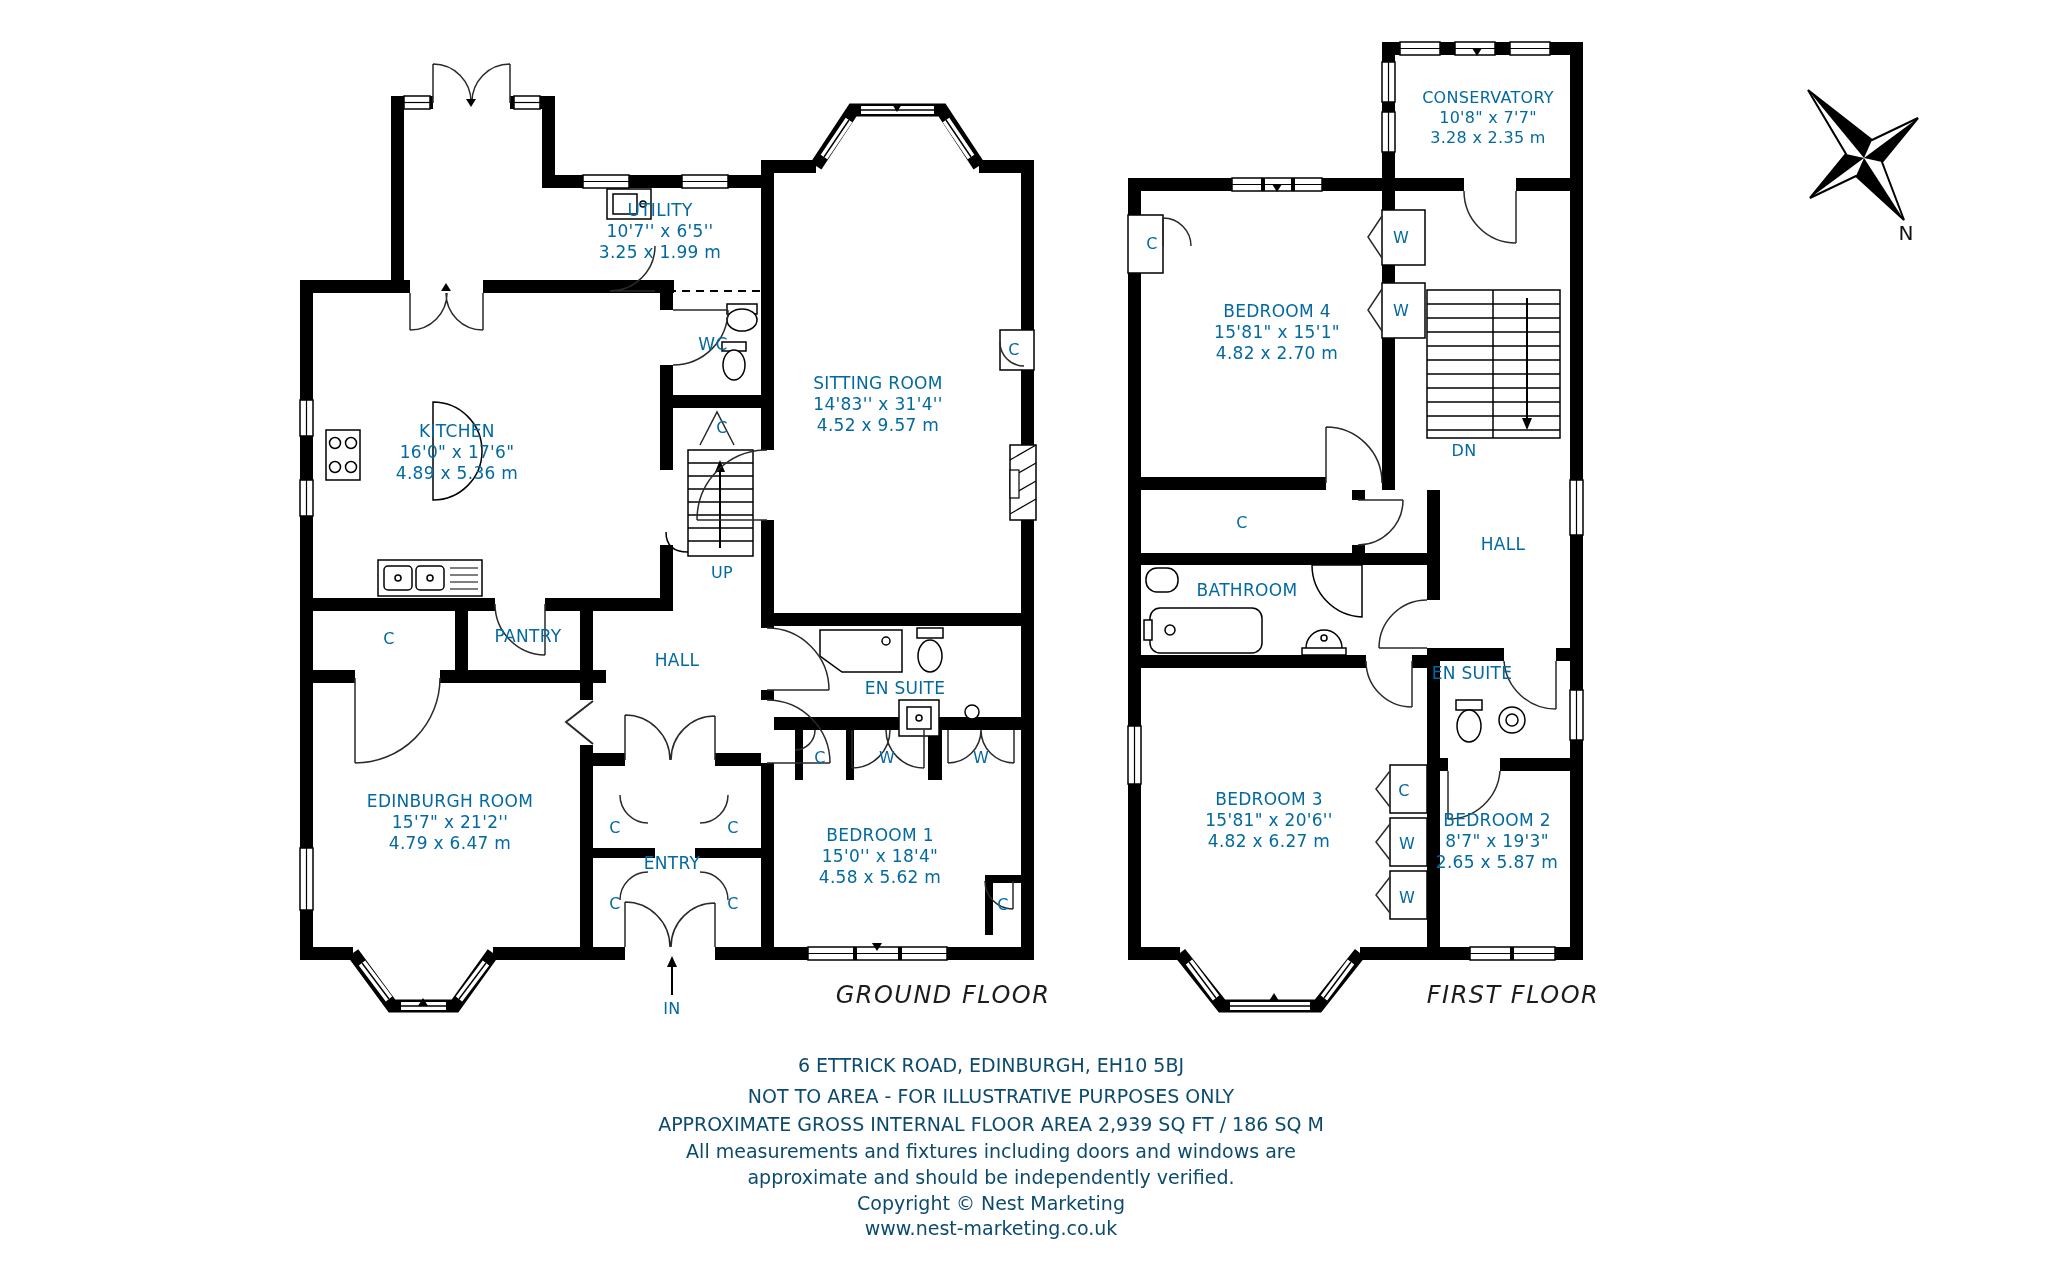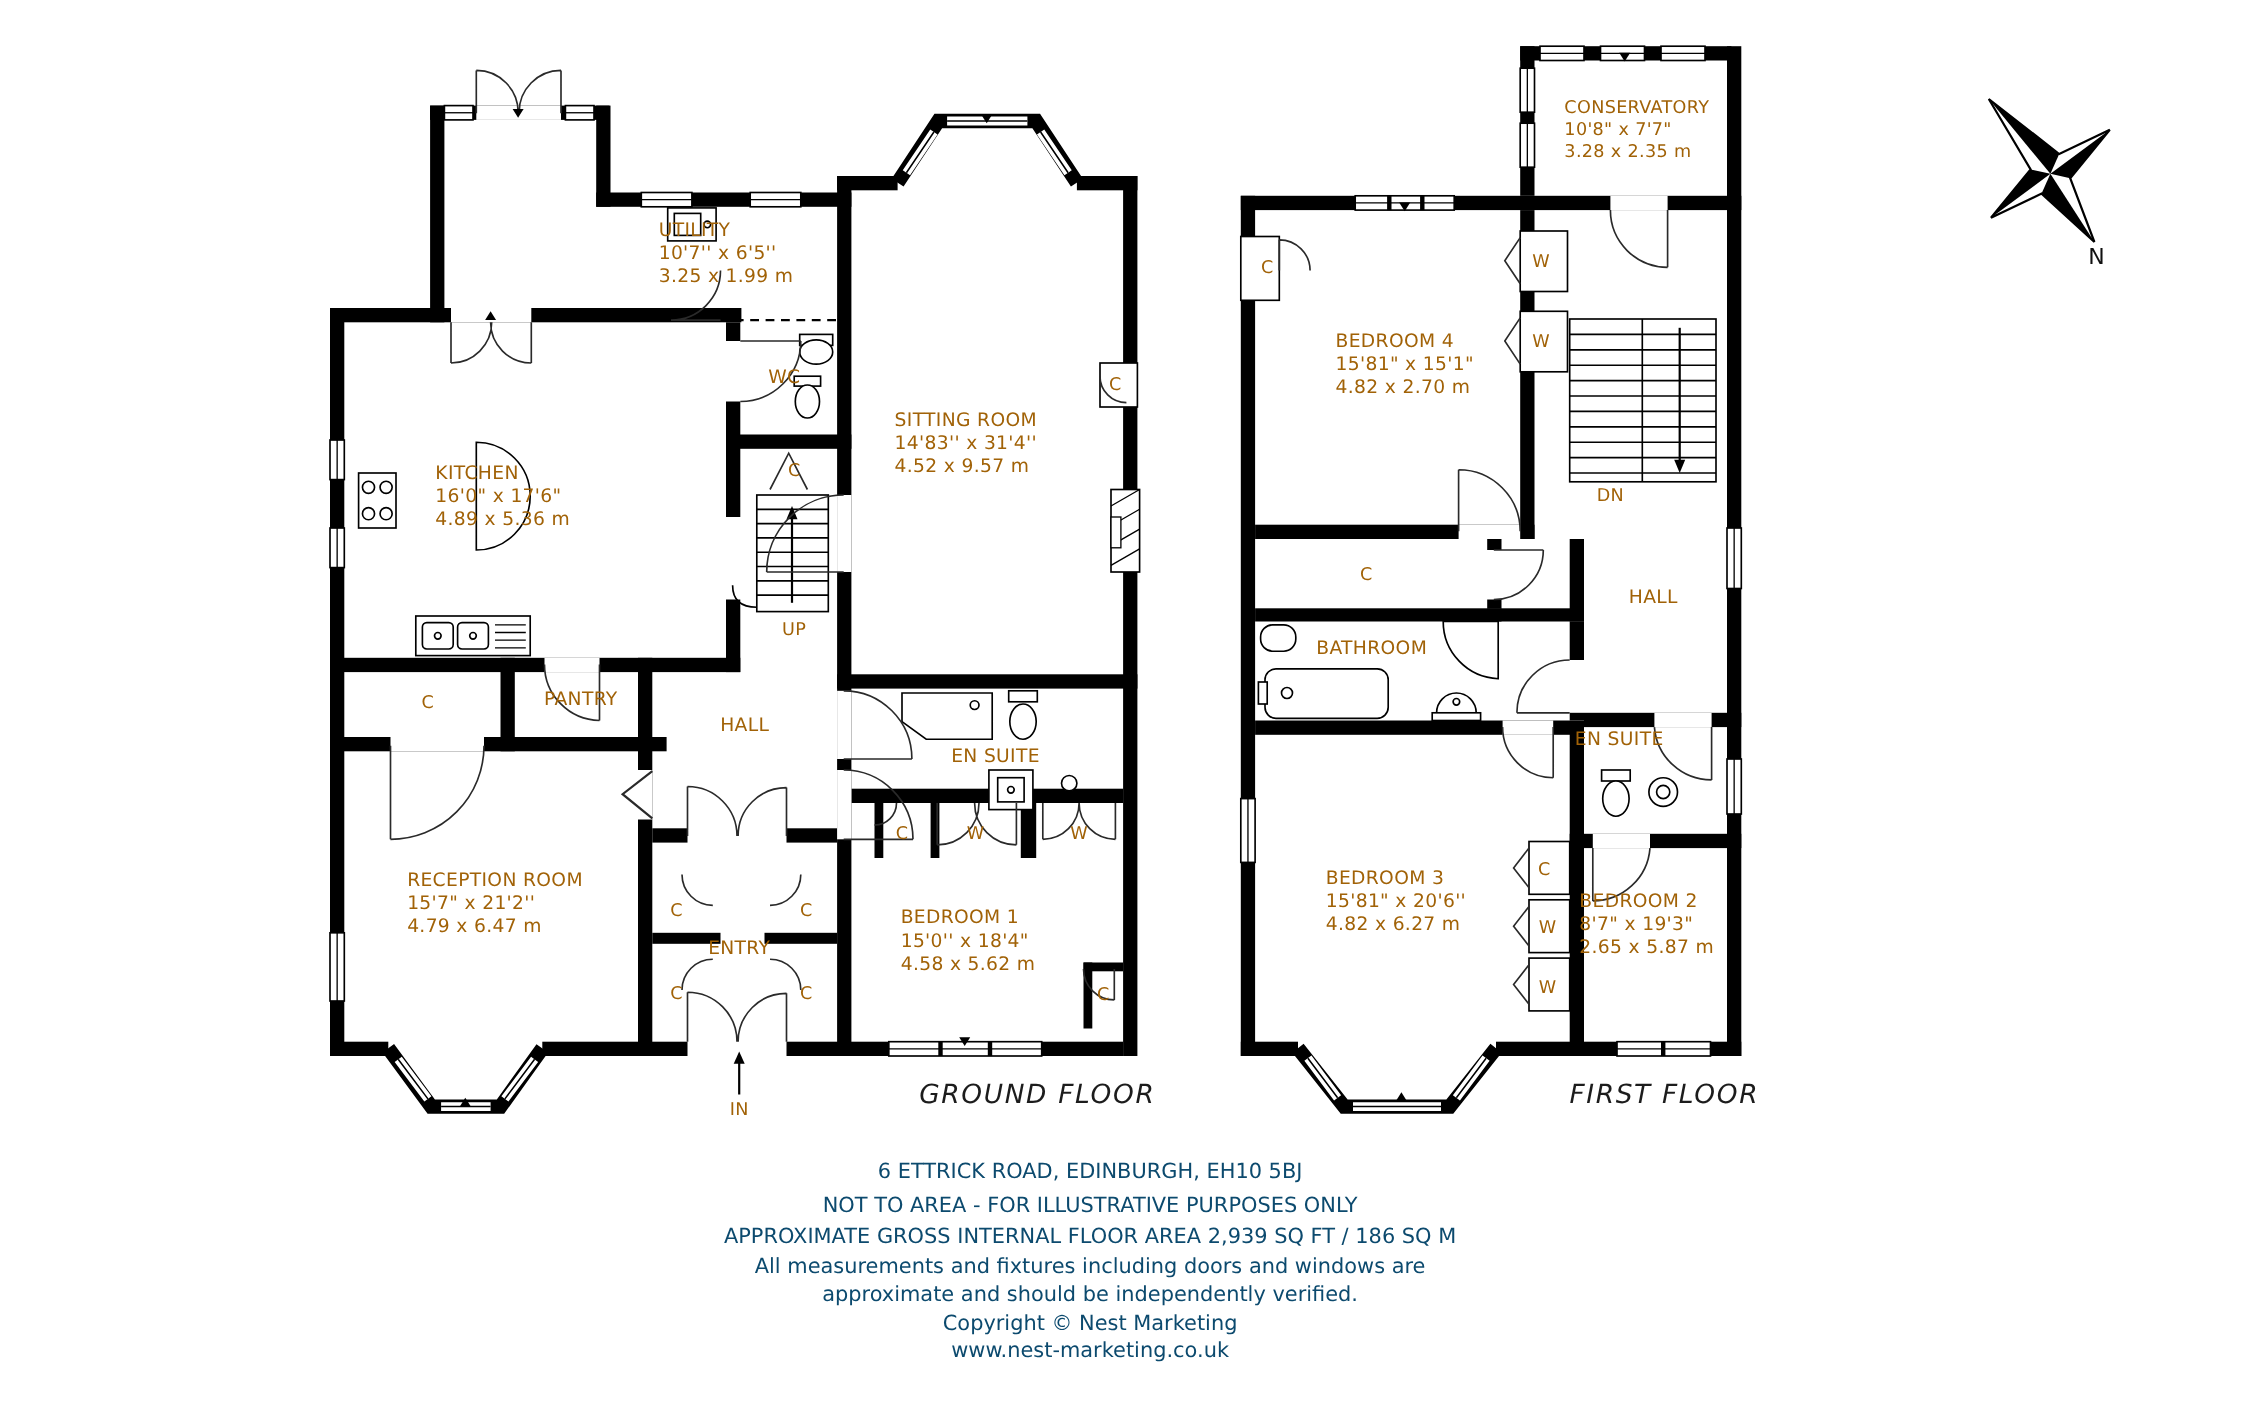--- a/index.html
+++ b/index.html
@@ -1,20 +1,20 @@
 <!DOCTYPE html>
 <html><head>
 <meta charset="utf-8">
 <style>
   html,body{margin:0;padding:0;background:#ffffff;}
   #canvas{position:relative;width:2048px;height:1279px;background:#fff;overflow:hidden;
           font-family:"DejaVu Sans","Liberation Sans",sans-serif;color:#1f1f1f;}
   #plan-svg{position:absolute;left:0;top:0;}
-  .lbl{position:absolute;transform:translate(-50%,-50%);
-       font-size:17px;line-height:21px;color:#a16207;white-space:nowrap;letter-spacing:.3px;}
+  .lbl{position:absolute;transform:translate(-50%,-50%);text-align:center;
+       font-size:17px;line-height:21px;color:#0369a1;white-space:nowrap;letter-spacing:.3px;}
   .lbl.small{font-size:16px;}
   .floor-label{position:absolute;transform:translate(-50%,-50%);font-size:24px;
        letter-spacing:1.5px;color:#1c1c1c;white-space:nowrap;font-style:italic;}
   .footer-line{position:absolute;left:991px;transform:translateX(-50%);font-size:19px;
        color:#0c4a6e;white-space:nowrap;}
   .north{position:absolute;transform:translate(-50%,-50%);font-size:20px;color:#111;}
 </style>
 </head>
 <body>
 
@@ -362,21 +362,21 @@
 <div class="lbl" style="left:905px;top:688px">EN SUITE</div>
 <div class="lbl small" style="left:820px;top:757px">C</div>
 <div class="lbl small" style="left:887px;top:757px">W</div>
 <div class="lbl small" style="left:981px;top:757px">W</div>
 <div class="lbl" style="left:880px;top:856px">
   <div>BEDROOM 1</div>
   <div>15'0'' x 18'4"</div>
   <div>4.58 x 5.62 m</div>
 </div>
 <div class="lbl" style="left:450px;top:822px">
-  <div>RECEPTION ROOM</div>
+  <div>EDINBURGH ROOM</div>
   <div>15'7" x 21'2''</div>
   <div>4.79 x 6.47 m</div>
 </div>
 <div class="lbl" style="left:672px;top:863px">ENTRY</div>
 <div class="lbl small" style="left:615px;top:827px">C</div>
 <div class="lbl small" style="left:733px;top:827px">C</div>
 <div class="lbl small" style="left:615px;top:903px">C</div>
 <div class="lbl small" style="left:733px;top:903px">C</div>
 <div class="lbl small" style="left:1003px;top:904px">C</div>
 <div class="lbl small" style="left:1014px;top:349px">C</div>

